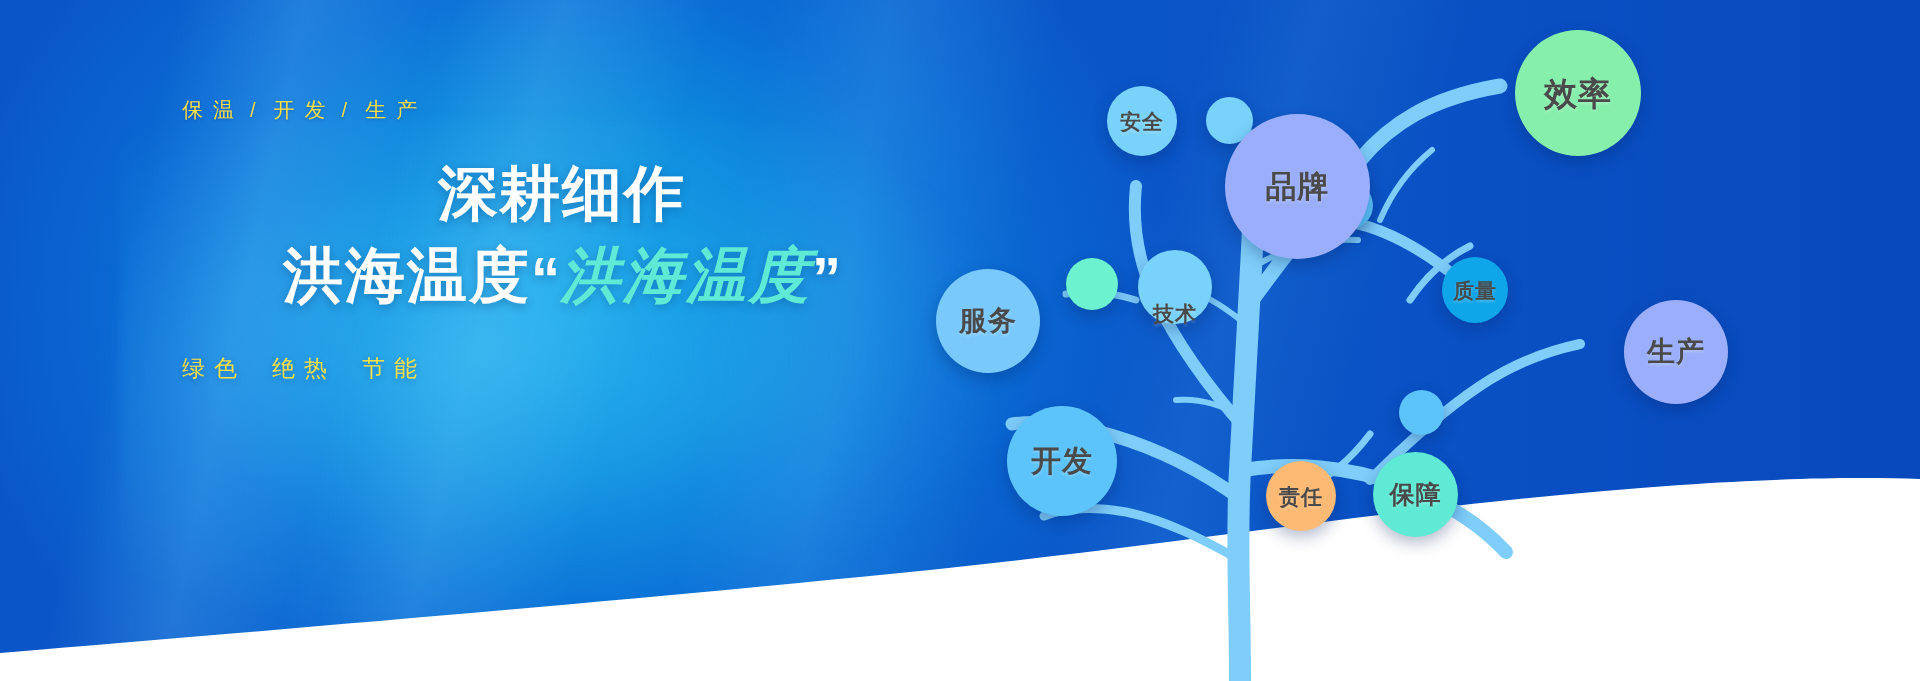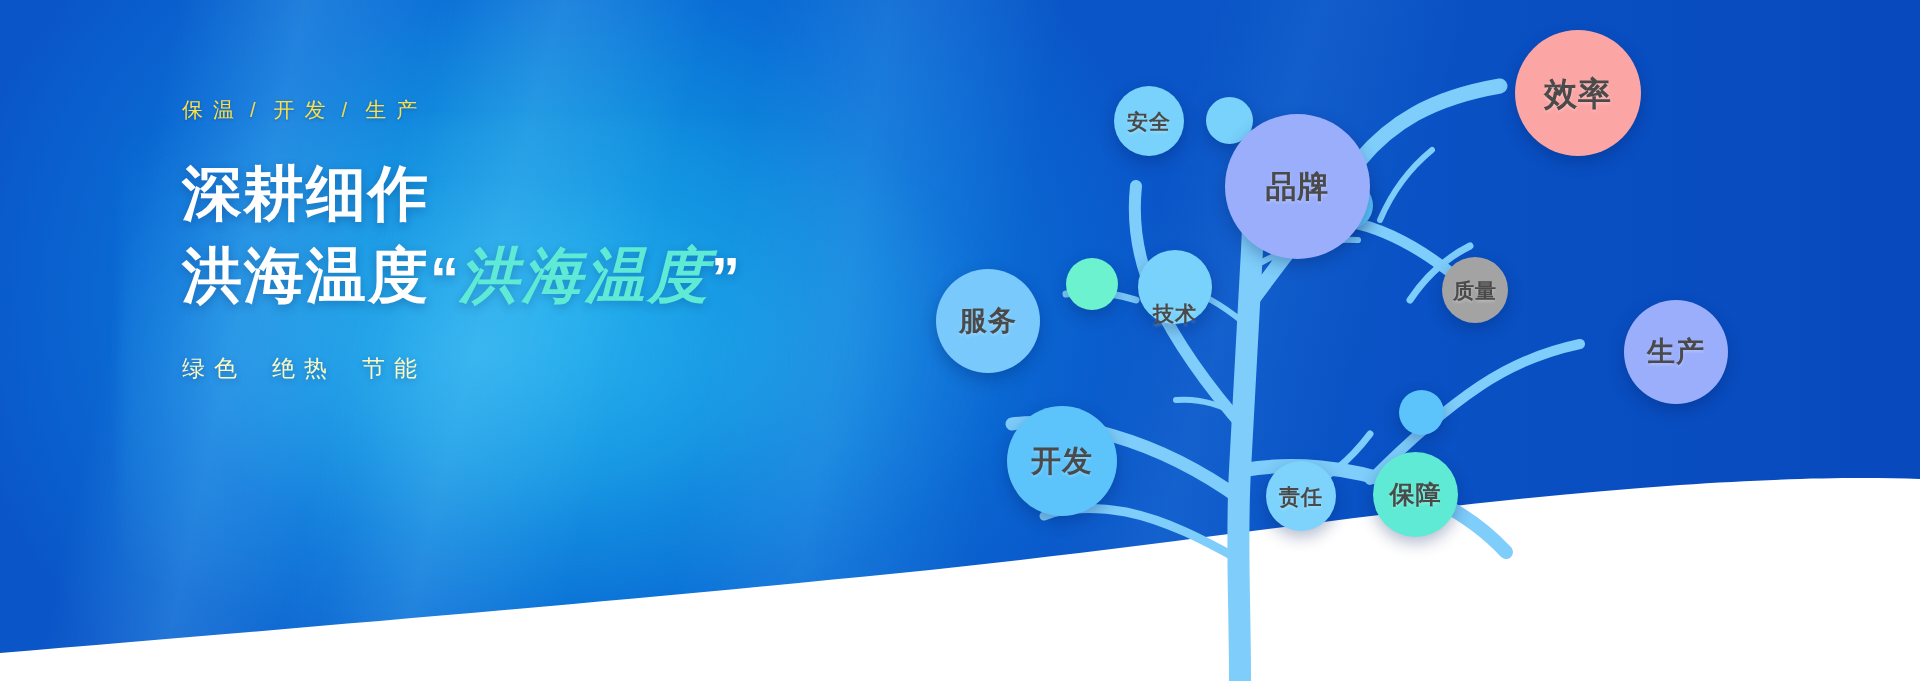--- a/index.html
+++ b/index.html
@@ -53,39 +53,40 @@
     text-shadow:0 1px 3px rgba(0,40,110,.35);
   }
   .eyebrow .sep{opacity:.95;padding:0 4px 0 0;letter-spacing:0;font-size:20px;}
   .eyebrow .w{margin-right:6px;}
 
   .headline{
     color:#ffffff;
     font-size:60px;line-height:1.20;
     font-weight:bold;letter-spacing:2px;
     text-shadow:0 3px 10px rgba(0,35,95,.30);
+    text-align:center;
   }
   .headline .l1{display:block;margin-bottom:10px;}
   .headline .l2{display:block;white-space:nowrap;}
   .quote{
     font-size:58px;
     vertical-align:-2px;
     letter-spacing:0;
   }
   .accent{
     color:#5eead4;
     font-style:italic;
     font-weight:bold;
     letter-spacing:3px;
     text-shadow:0 3px 10px rgba(0,35,95,.25);
   }
 
   .subline{
     margin-top:40px;
-    color:#fef9c3;
+    color:#fde047;
     font-size:23px;letter-spacing:9px;
     text-shadow:0 2px 6px rgba(0,40,110,.30);
   }
   .subline .gap{display:inline-block;width:26px;}
 
   
   .tree-wrap{position:absolute;right:0;top:0;width:980px;height:681px;}
   .tree-svg{position:absolute;left:0;top:0;}
 
   .bubble{
@@ -174,45 +175,45 @@
     <div class="bubble" style="left:459px;top:390px;width:45px;height:45px;background:#5cc3fb;"></div>
 
     <div class="bubble" style="left:285px;top:114px;width:145px;height:145px;background:#9aaefc;font-size:31px;">
       <span>品牌</span>
     </div>
 
     <div class="bubble" style="left:-4px;top:269px;width:104px;height:104px;background:#79c9fd;font-size:28px;">
       <span>服务</span>
     </div>
 
-    <div class="bubble" style="left:174px;top:86px;width:70px;height:70px;background:#79d2fb;font-size:21px;">
+    <div class="bubble" style="left:167px;top:86px;width:70px;height:70px;background:#79d2fb;font-size:21px;">
       <span>安全</span>
     </div>
 
-    <div class="bubble" style="left:575px;top:30px;width:126px;height:126px;background:#fca5a5;font-size:33px;">
+    <div class="bubble" style="left:575px;top:30px;width:126px;height:126px;background:#86efac;font-size:33px;">
       <span>效率</span>
     </div>
 
     <div class="bubble" style="left:198px;top:250px;width:74px;height:74px;background:#79d2fb;font-size:21px;align-items:flex-end;">
       <span>技术</span>
     </div>
 
-    <div class="bubble" style="left:502px;top:257px;width:66px;height:66px;background:#a3a3a3;font-size:21px;">
+    <div class="bubble" style="left:502px;top:257px;width:66px;height:66px;background:#0ea5e9;font-size:21px;">
       <span>质量</span>
     </div>
 
     <div class="bubble" style="left:684px;top:300px;width:104px;height:104px;background:#9aaefc;font-size:28px;">
       <span>生产</span>
     </div>
 
     <div class="bubble" style="left:67px;top:406px;width:110px;height:110px;background:#5cc3fb;font-size:30px;">
       <span>开发</span>
     </div>
 
-    <div class="bubble" style="left:326px;top:461px;width:70px;height:70px;background:#7dd3fc;font-size:21px;">
+    <div class="bubble" style="left:326px;top:461px;width:70px;height:70px;background:#fdba74;font-size:21px;">
       <span>责任</span>
     </div>
 
     <div class="bubble" style="left:433px;top:452px;width:85px;height:85px;background:#5eead4;font-size:25px;">
       <span>保障</span>
     </div>
 
   </div>
 </div>
 

